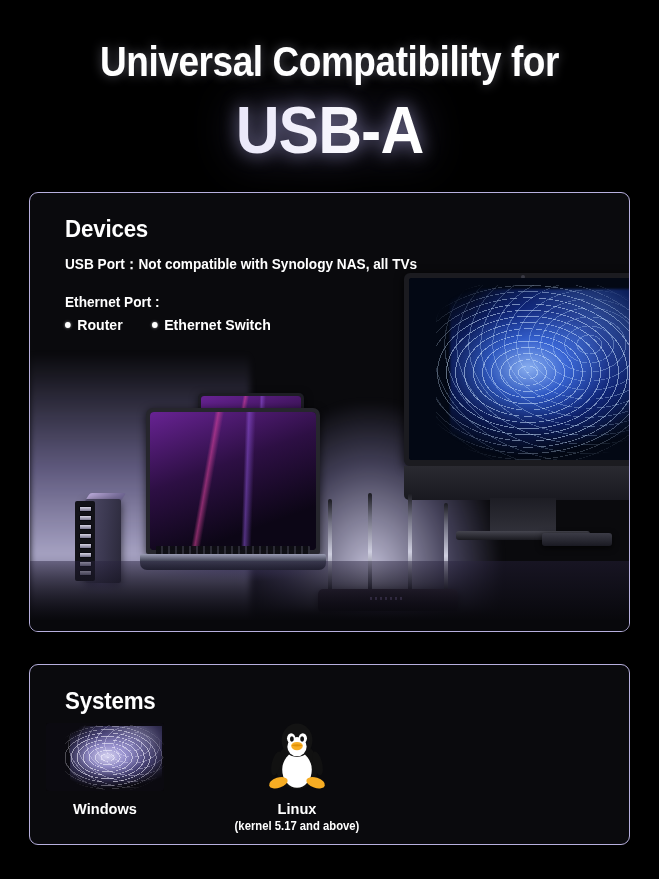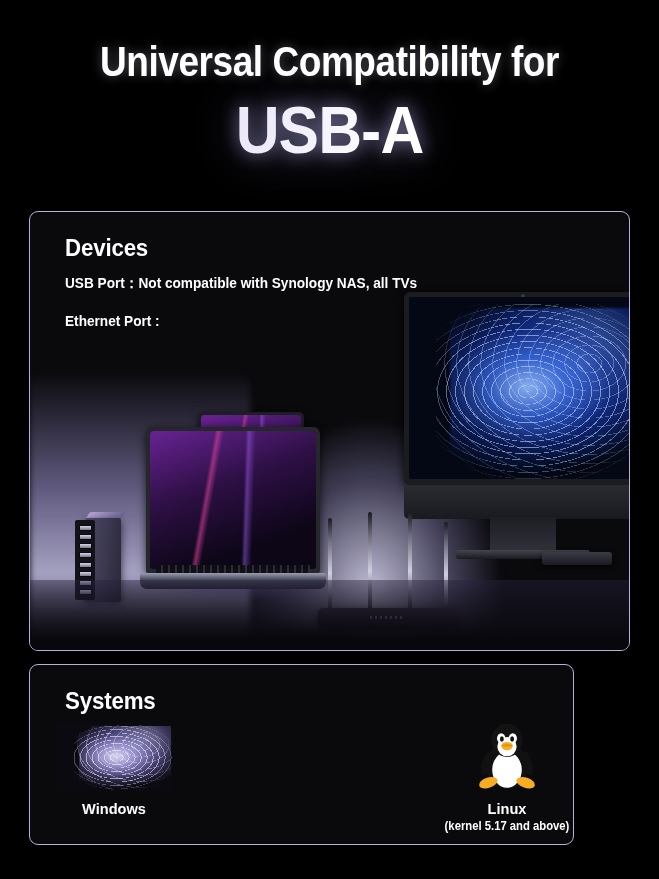--- a/index.html
+++ b/index.html
@@ -39,22 +39,22 @@
   }
 
   
   .panel {
     position:absolute;
     border:1px solid #b7b0de;
     border-radius:9px;
     background:#0a0a0d;
     overflow:hidden;
   }
-  #devices-panel { left:29px; top:211px; width:601px; height:440px; }
-  #systems-panel { left:29px; top:664px; width:545px; height:181px; }
+  #devices-panel { left:29px; top:192px; width:601px; height:440px; }
+  #systems-panel { left:29px; top:664px; width:601px; height:181px; }
 
   .panel-title {
     position:absolute;
     left:35px; top:22px;
     font-size:24px;
     font-weight:700;
     letter-spacing:-0.2px;
     transform:scaleX(0.93);
     transform-origin:left center;
     color:#fff;
@@ -270,22 +270,22 @@
   
   .minibox {
     position:absolute; left:512px; top:340px; width:70px; height:13px;
     background:linear-gradient(180deg,#3b3b46 0%,#1a1a22 100%);
     border-radius:3px;
     box-shadow:0 2px 6px rgba(0,0,0,.7);
   }
 
   
   .sys-row {
-    position:absolute; left:9px; top:58px; width:100%;
-    display:flex; justify-content:space-between; align-items:flex-start;
+    position:absolute; left:0; top:58px; width:100%;
+    display:flex; justify-content:flex-start; align-items:flex-start;
     gap:42px; z-index:5;
   }
   .sys-item { width:150px; text-align:center; }
   .sys-thumb {
     width:118px; height:68px; margin:0 auto;
     border-radius:3px; overflow:hidden;
     background:#05050a;
   }
   .sys-label {
     margin-top:9px; font-size:15.5px; font-weight:700;
@@ -412,20 +412,30 @@
   </div>
 
   <div class="panel-title">Devices</div>
 
   <div class="dev-text">
     <div class="row-label">
       <span>USB Port：</span><span>Not compatible with Synology NAS, all TVs</span>
     </div>
 
     <div class="row-label grp2">Ethernet Port :</div>
+    <div class="bullets">
+      <div class="bullet-item">
+        <span class="dot"></span>
+        <span>Router</span>
+      </div>
+      <div class="bullet-item">
+        <span class="dot"></span>
+        <span>Ethernet Switch</span>
+      </div>
+    </div>
   </div>
 </div>
 
 <div class="panel" id="systems-panel">
   <div class="panel-title">Systems</div>
 
   <div class="sys-row">
 
     <div class="sys-item">
       <div class="sys-thumb">

